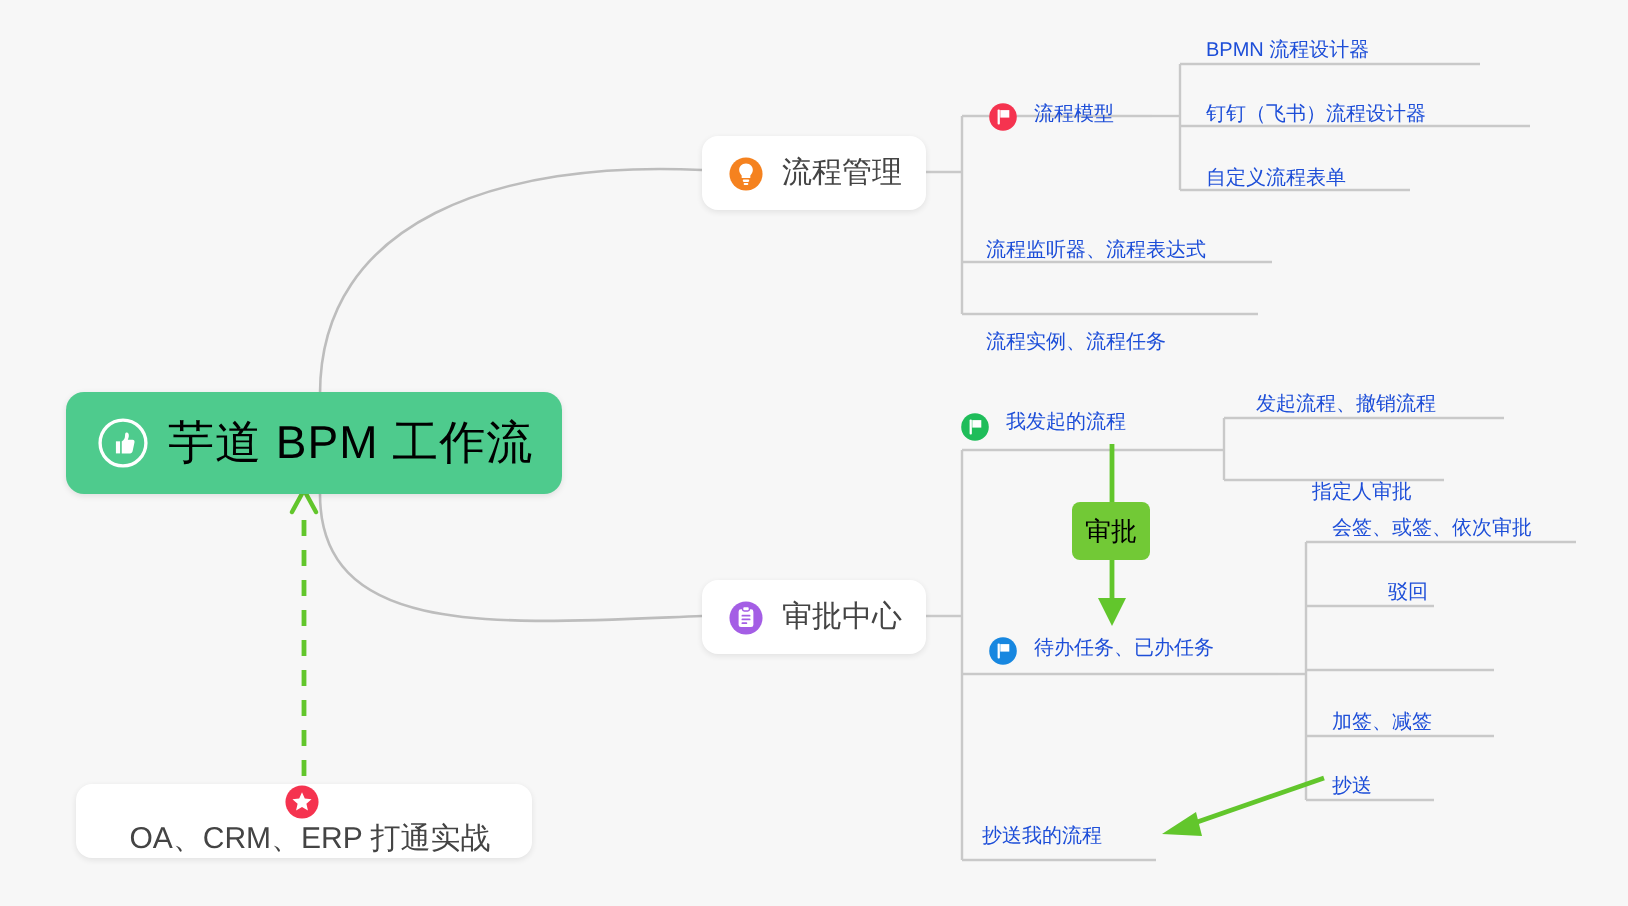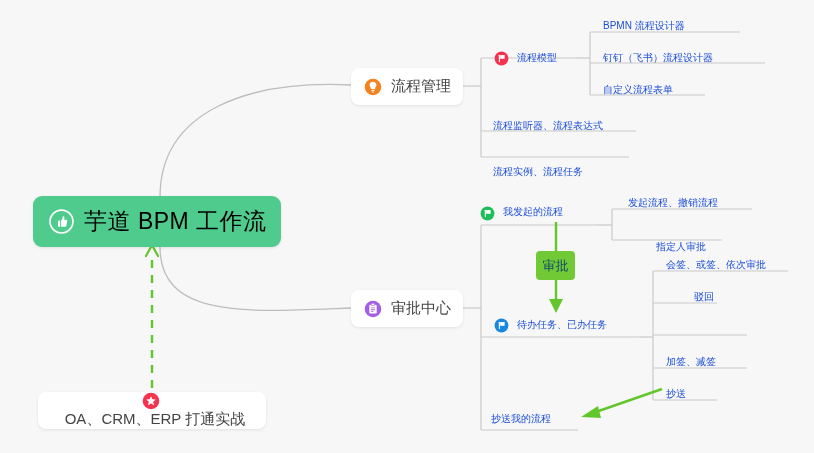--- a/index.html
+++ b/index.html
@@ -107,21 +107,21 @@
     position: absolute;
     left: 536px;
     top: 251px;
     width: 39px;
     height: 29px;
     background: #72c936;
     border-radius: 4px;
     display: flex;
     align-items: center;
     justify-content: center;
-    color: #0c4a6e;
+    color: #000000;
     font-size: 13px;
   }
 </style>
 </head>
 <body>
 
 <div id="canvas">
 
   <svg id="lines" viewBox="0 0 814 453" width="814" height="453">
 

